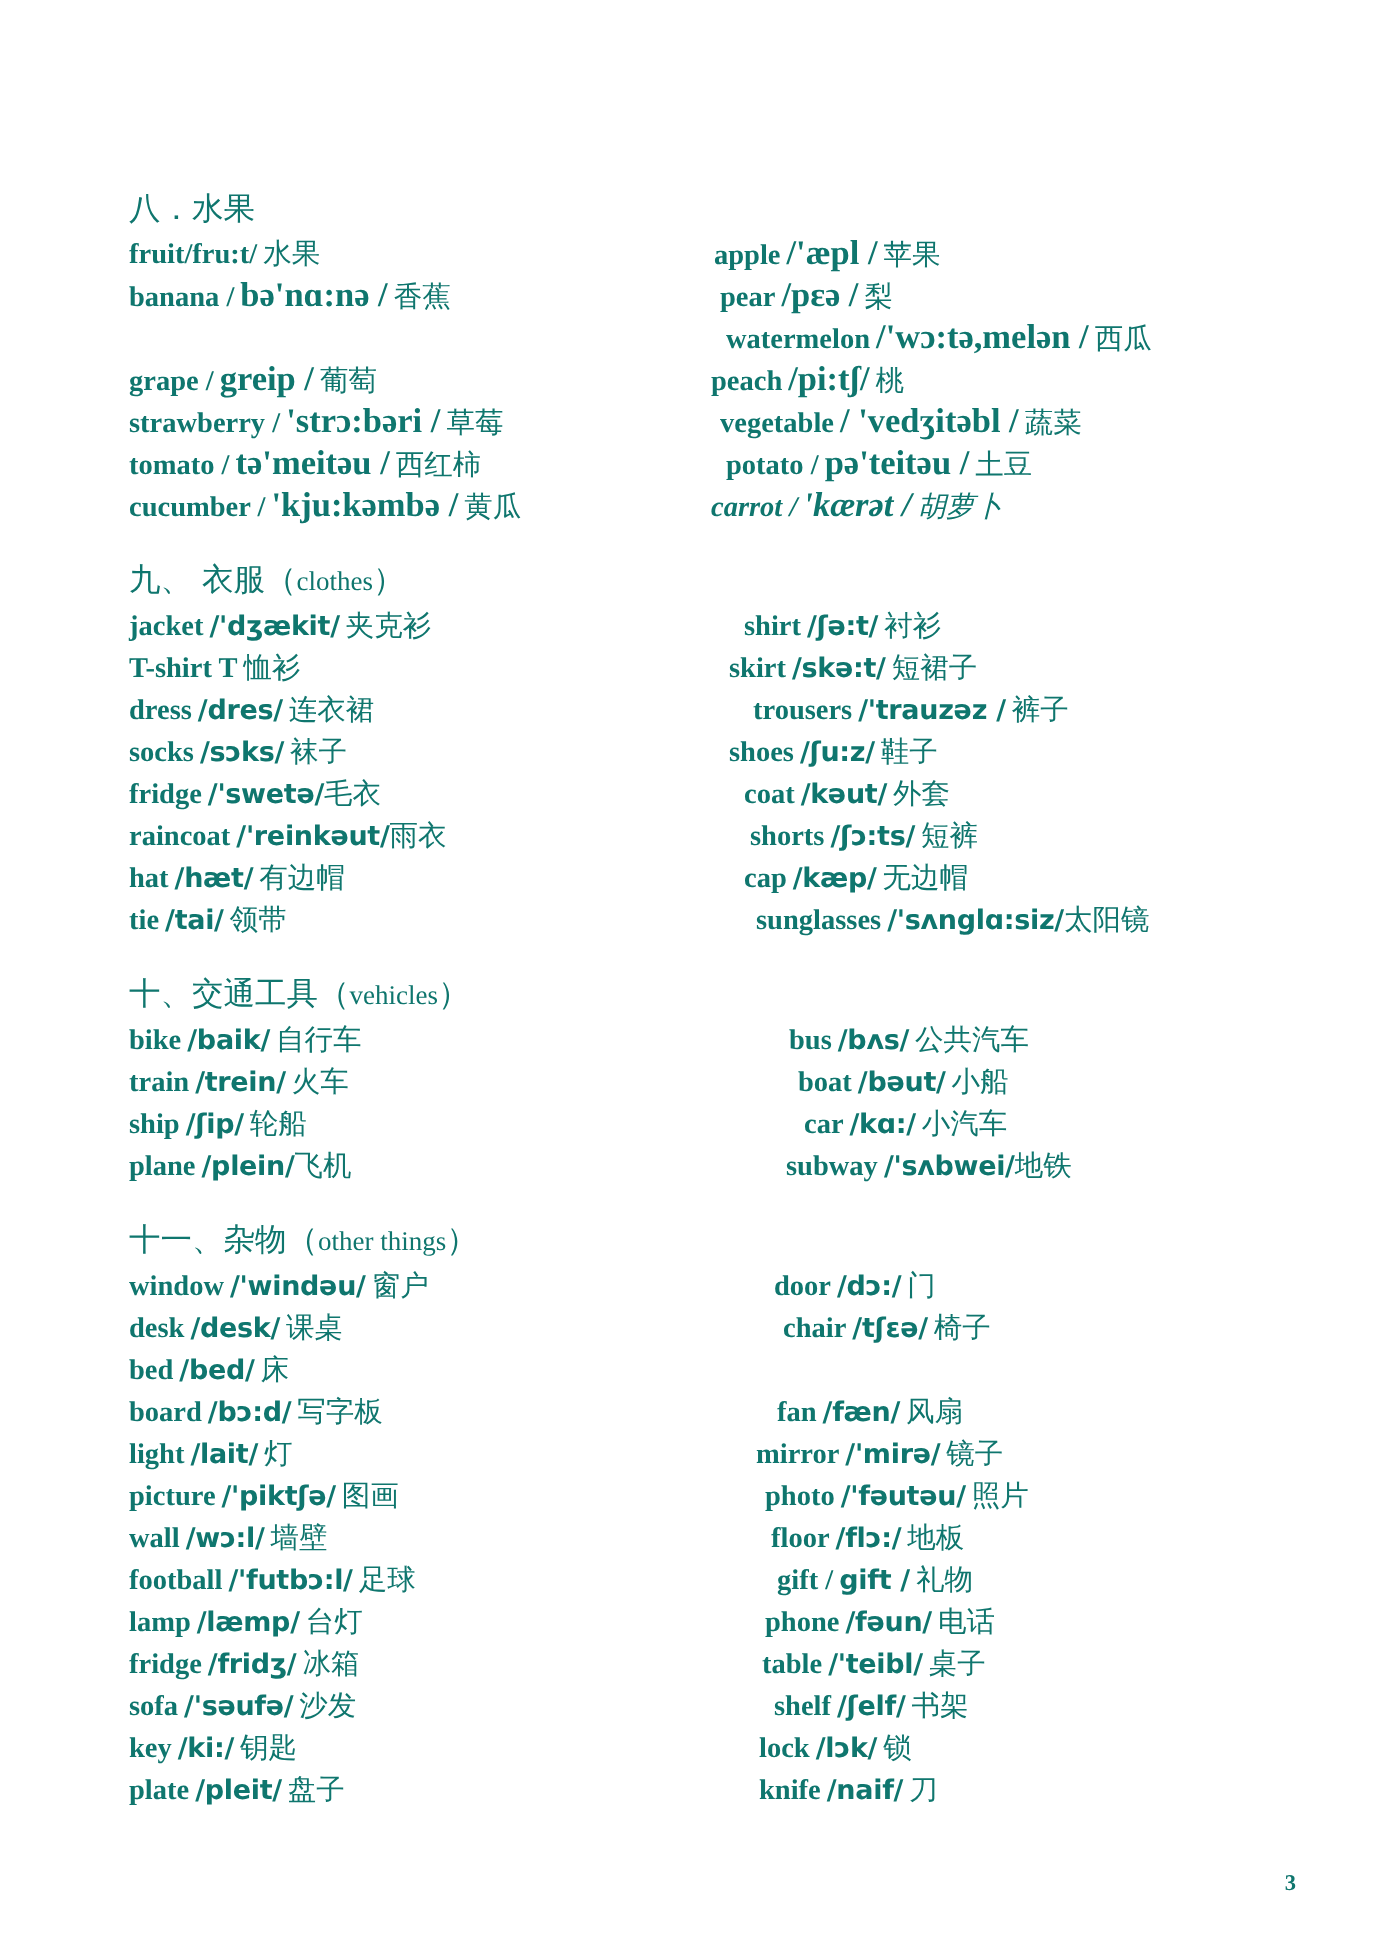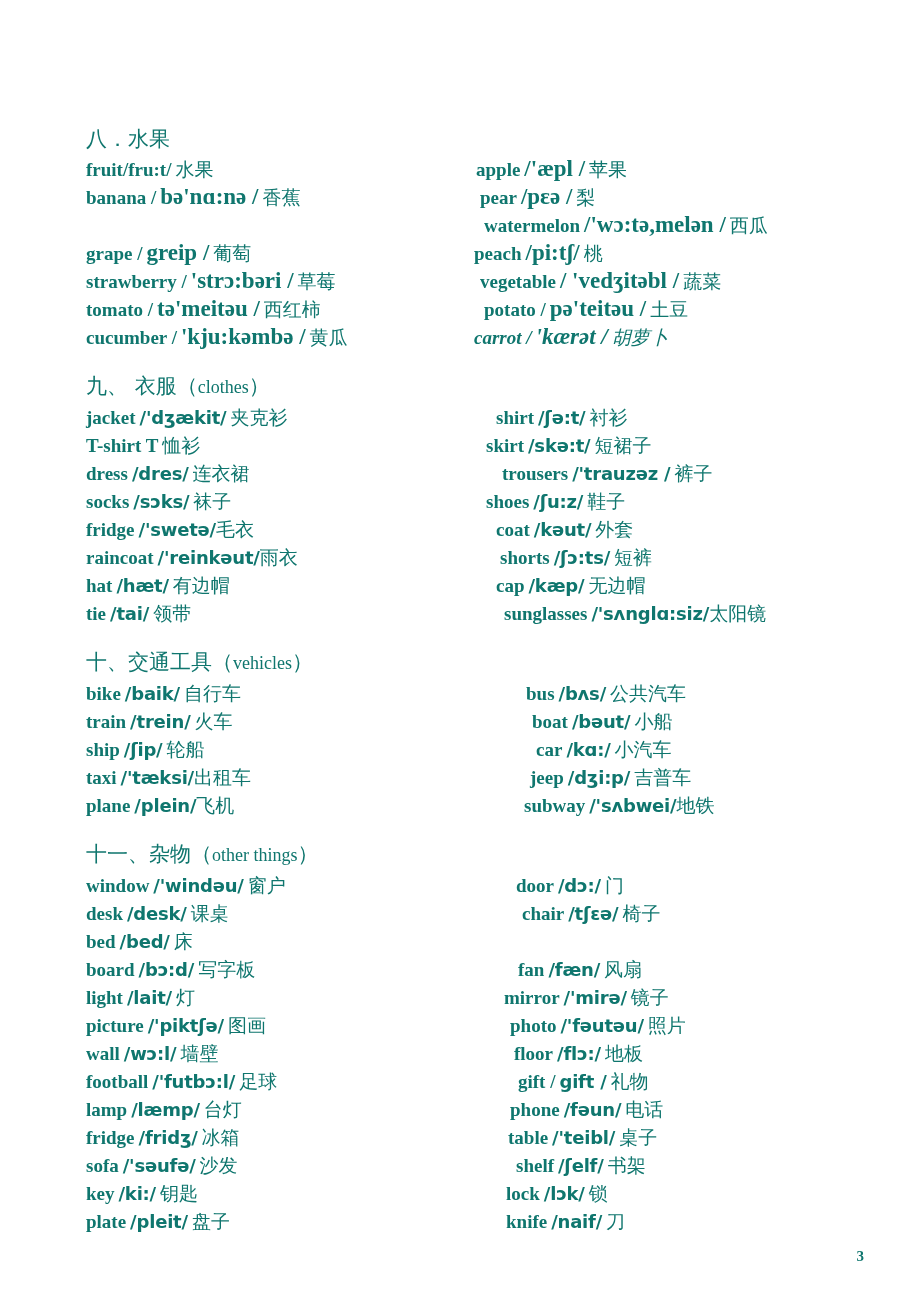--- a/index.html
+++ b/index.html
@@ -177,24 +177,20 @@
           </div>
           <div class="row">
             <span class="col-l"><span class="w">train</span> <span class="p-sans">/trein/</span> <span class="cn"> 火车</span></span>
             <span class="col-r" style="left: 446px;"><span class="w">boat</span> <span class="p-sans">/bəut/</span> <span class="cn"> 小船</span></span>
           </div>
           <div class="row">
             <span class="col-l"><span class="w">ship</span> <span class="p-sans">/ʃip/</span> <span class="cn"> 轮船</span></span>
             <span class="col-r" style="left: 450px;"><span class="w">car</span> <span class="p-sans">/kɑ:/</span> <span class="cn"> 小汽车</span></span>
           </div>
           <div class="row">
-            <span class="col-l"><span class="w">taxi</span> <span class="p-sans">/'tæksi/</span><span class="cn">出租车</span></span>
-            <span class="col-r" style="left: 444px;"><span class="w">jeep</span> <span class="p-sans">/dʒi:p/</span> <span class="cn"> 吉普车</span></span>
-          </div>
-          <div class="row">
             <span class="col-l"><span class="w">plane</span> <span class="p-sans">/plein/</span><span class="cn">飞机</span></span>
             <span class="col-r" style="left: 438px;"><span class="w">subway</span> <span class="p-sans">/'sʌbwei/</span><span class="cn">地铁</span></span>
           </div>
         </div>
       </div>
       <div class="sec-gap"></div>
       <div class="section">
         <div class="sec-head"><span style="font-family: &quot;DejaVu Sans&quot;, &quot;Liberation Sans&quot;, sans-serif;">十一、杂物（</span><span class="latin">other things</span><span style="font-family: &quot;DejaVu Sans&quot;, &quot;Liberation Sans&quot;, sans-serif;">）</span></div>
         <div class="rows">
           <div class="row">

